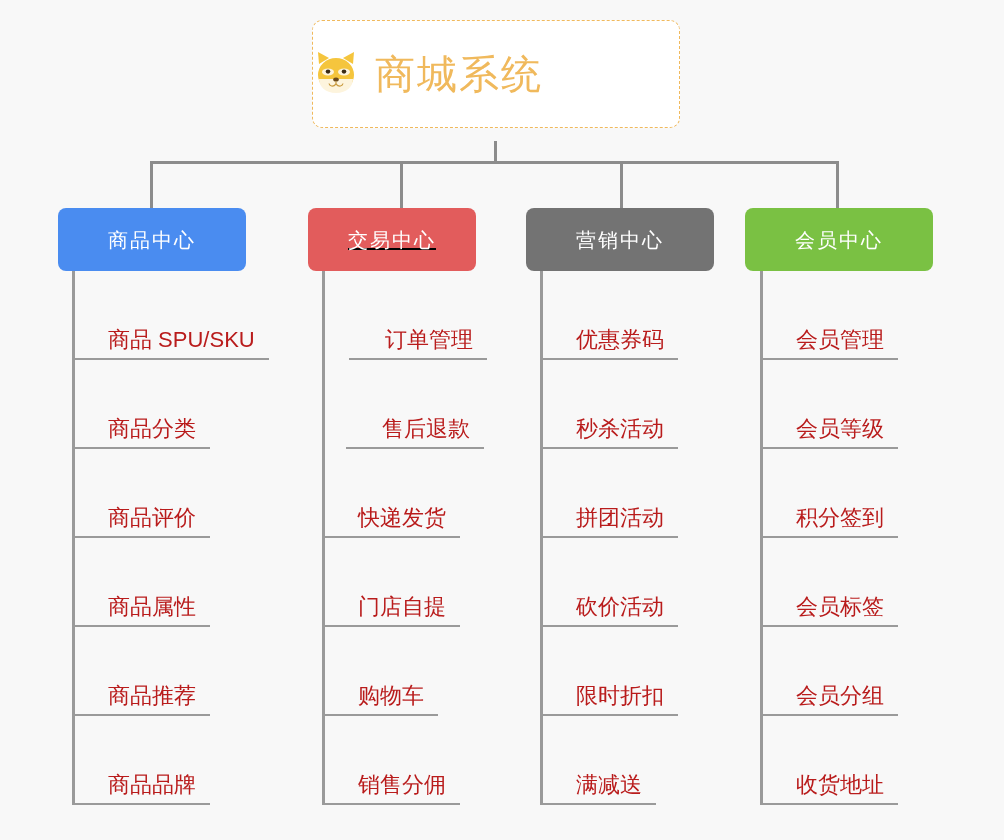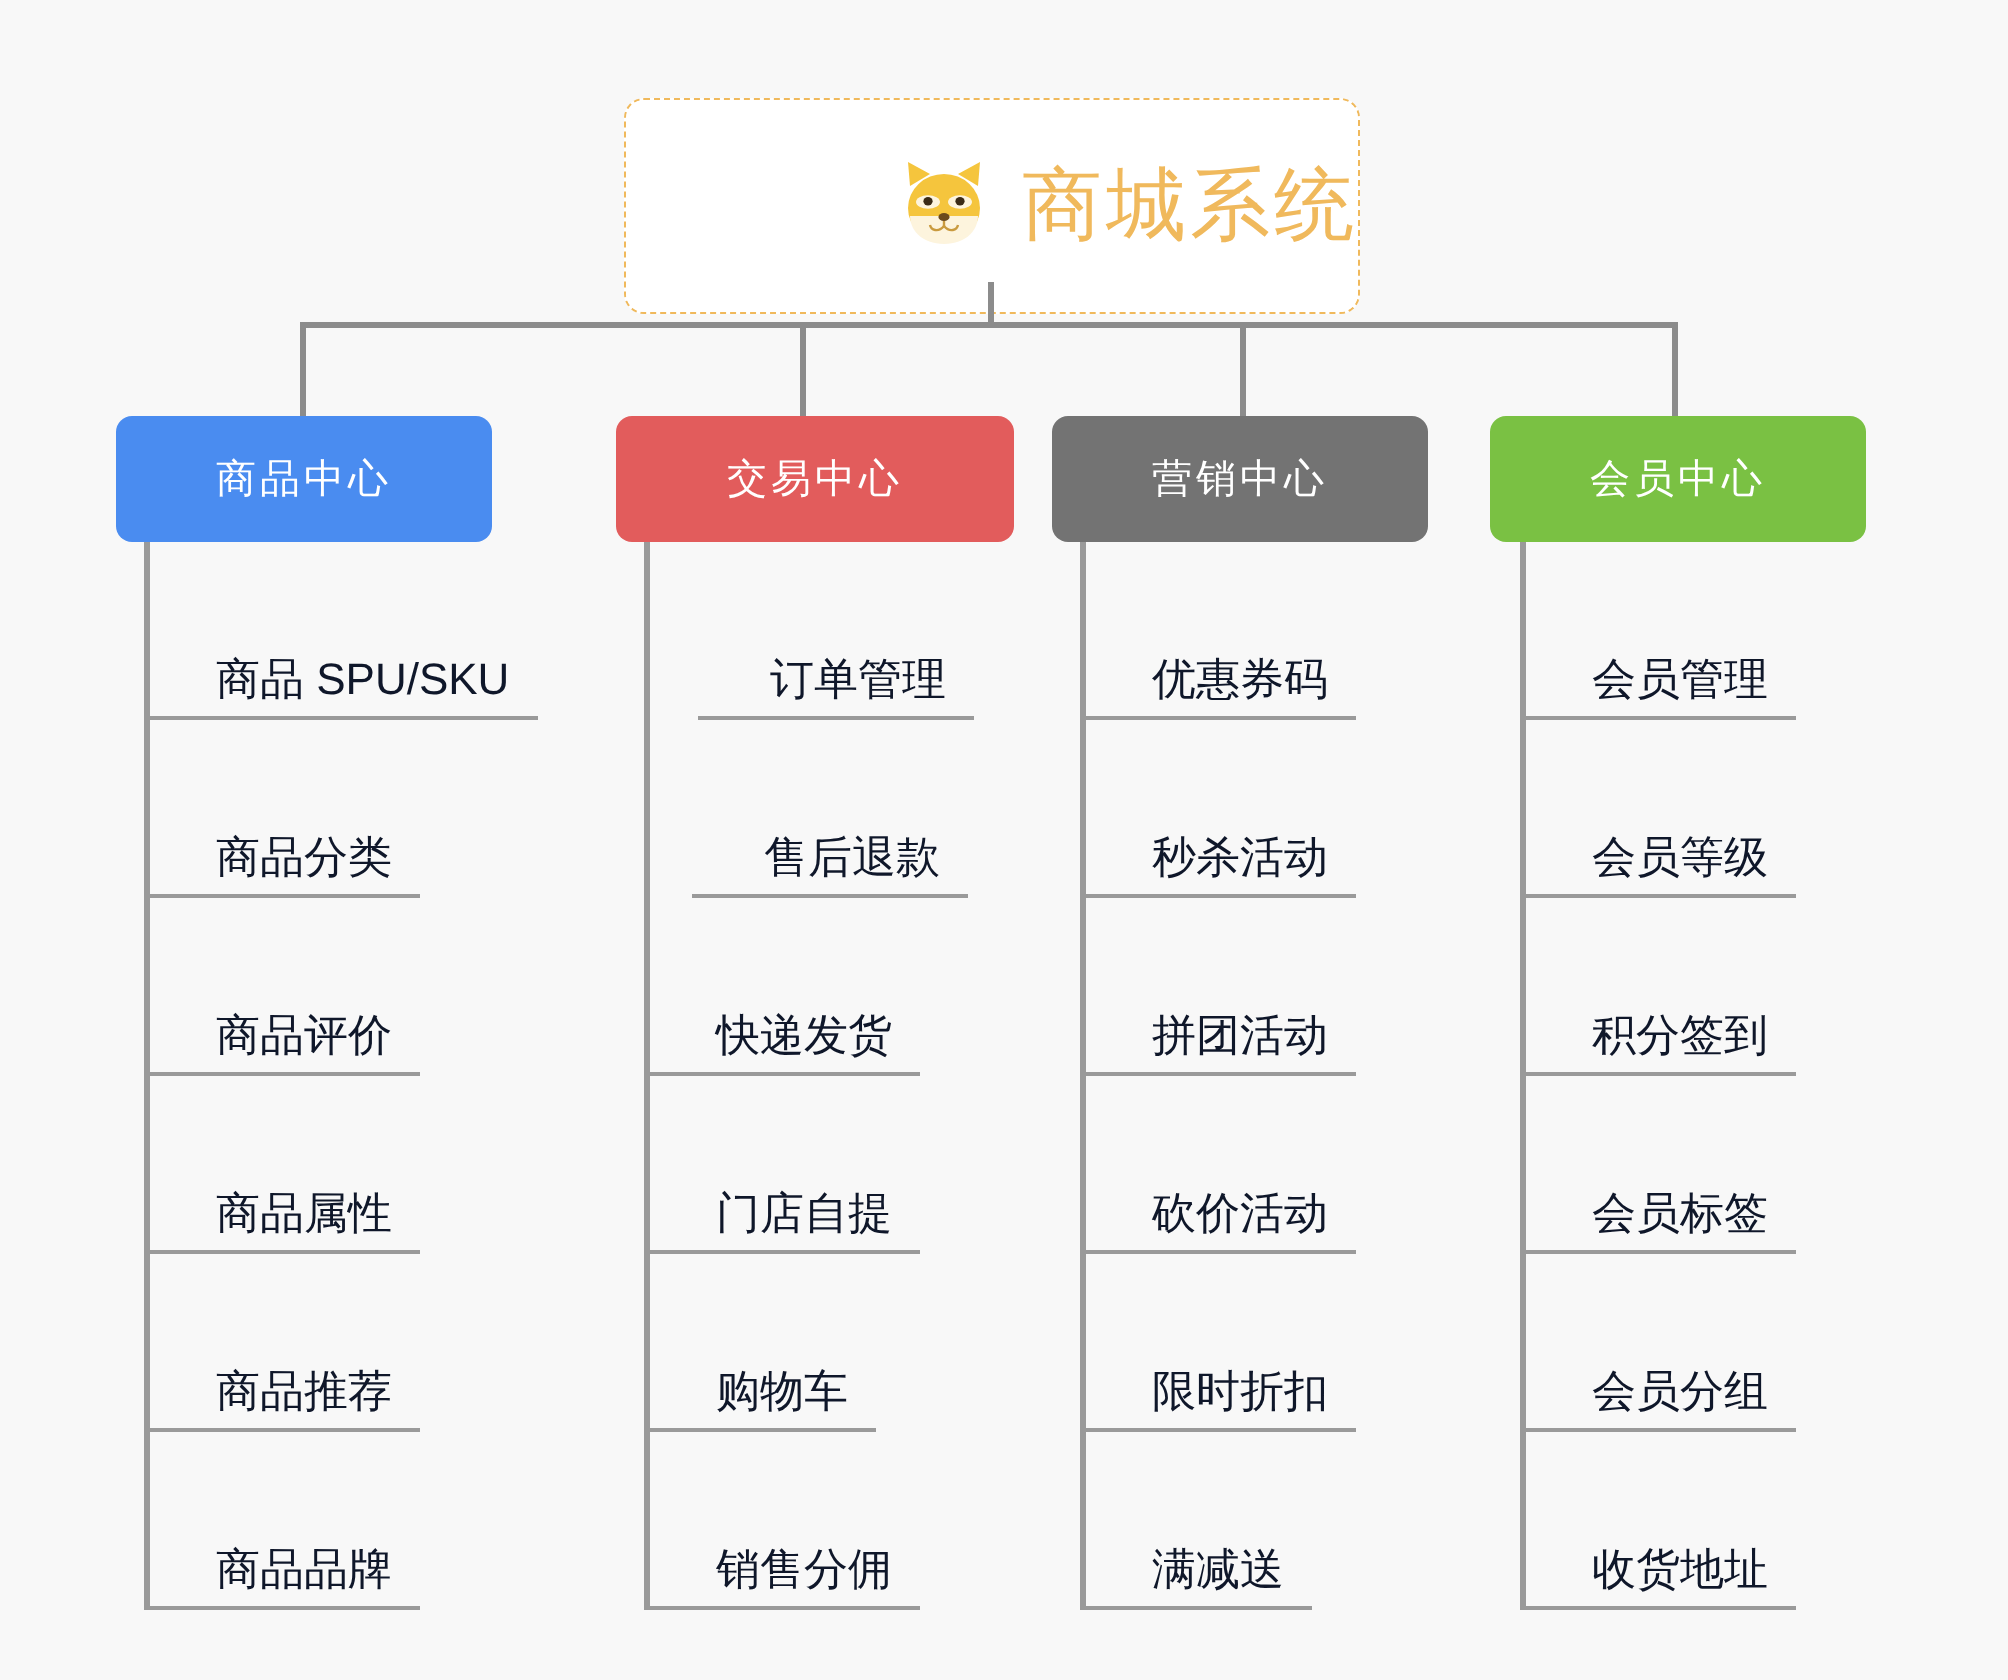--- a/index.html
+++ b/index.html
@@ -20,30 +20,30 @@
     left: 0;
     top: 0;
     width: 1004px;
     height: 840px;
   }
 
   
   .root-node {
     position: absolute;
     left: 312px;
-    top: 49px;
+    top: 20px;
     width: 368px;
     height: 108px;
     background: #ffffff;
     border: 1px dashed #f0b95c;
     border-radius: 10px;
     box-sizing: border-box;
     display: flex;
     align-items: center;
-    justify-content: flex-end;
+    justify-content: flex-start;
   }
   .root-inner {
     display: flex;
     align-items: center;
     gap: 14px;
   }
   .root-emoji {
     font-size: 42px;
     line-height: 1;
     display: block;
@@ -112,21 +112,21 @@
     align-items: flex-end;
   }
   .leaf-text-wrap {
     position: relative;
     display: inline-block;
     padding: 0 14px 6px 36px;
     border-bottom: 2px solid #9a9a9a;
   }
   .leaf-label {
     font-size: 22px;
-    color: #0f172a;
+    color: #b91c1c;
     line-height: 1.1;
     white-space: nowrap;
     display: inline-block;
   }
 </style>
 </head>
 <body style="background: rgb(248, 248, 248);">
 
 <div id="canvas">
 
@@ -163,21 +163,21 @@
   <div class="line h-line" style="left:150px; top:161px; width:689px;"></div>
 
   <div class="line v-line" style="left:150px; top:161px; height:47px;"></div>
   <div class="line v-line" style="left:400px; top:161px; height:47px;"></div>
   <div class="line v-line" style="left:620px; top:161px; height:47px;"></div>
   <div class="line v-line" style="left:836px; top:161px; height:47px;"></div>
 
   <div class="cat-header" style="left: 58px; top: 208px; width: 188px; background: rgb(74, 140, 240);">
     <span class="cat-header-label">商品中心</span>
   </div>
-  <div class="cat-header" style="left: 308px; top: 208px; width: 199px; background: rgb(226, 92, 92);">
+  <div class="cat-header" style="left: 308px; top: 208px; width: 168px; background: rgb(226, 92, 92); text-decoration: underline;">
     <span class="cat-header-label">交易中心</span>
   </div>
   <div class="cat-header" style="left: 526px; top: 208px; width: 188px; background: #737373;">
     <span class="cat-header-label">营销中心</span>
   </div>
   <div class="cat-header" style="left: 745px; top: 208px; width: 188px; background: rgb(122, 193, 67);">
     <span class="cat-header-label">会员中心</span>
   </div>
 
   <div class="leaf-col" style="left:72px;">

